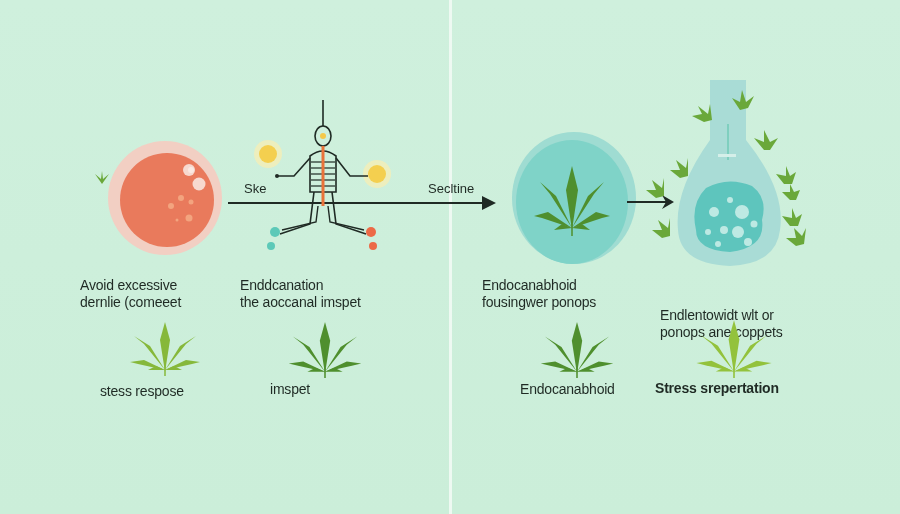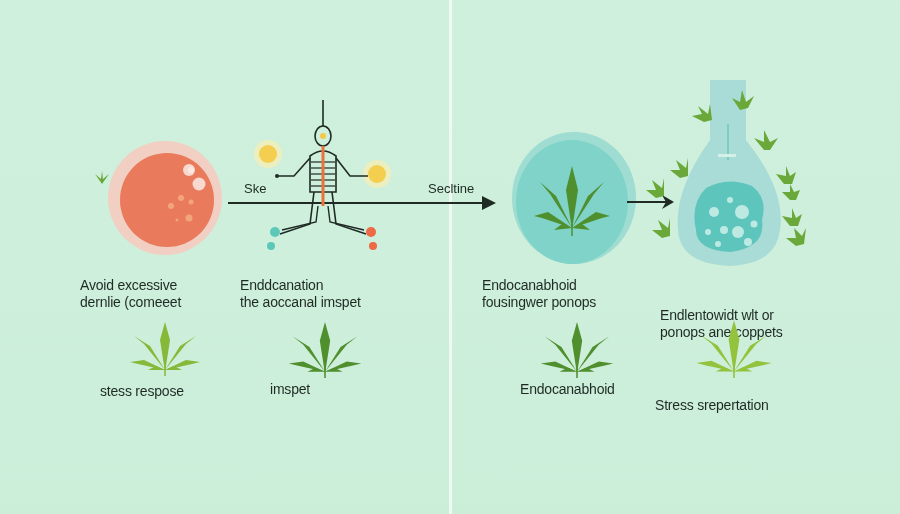--- a/index.html
+++ b/index.html
@@ -230,15 +230,15 @@
         <path d="M35 50 L8 44 L0 42 L14 40 Z"></path>
         <path d="M35 50 L62 44 L70 42 L56 40 Z"></path>
         <path d="M35 50 L18 50 L26 46 Z"></path>
         <path d="M35 50 L52 50 L44 46 Z"></path>
       </g>
       <line x1="35" y1="46" x2="35" y2="56" stroke="#93c23c" stroke-width="1.5"></line>
     </svg>
   </div>
 
   <div class="label bottom-label" style="left:520px;top:381px;width:110px;">Endocanabhoid</div>
-  <div class="label bottom-label" style="left:655px;top:397px;width:170px;">Stress srepertation</div>
+  <div class="label bottom-label" style="left:655px;top:380px;width:170px;font-weight:bold;">Stress srepertation</div>
 
 </div>
 
 </body></html>

